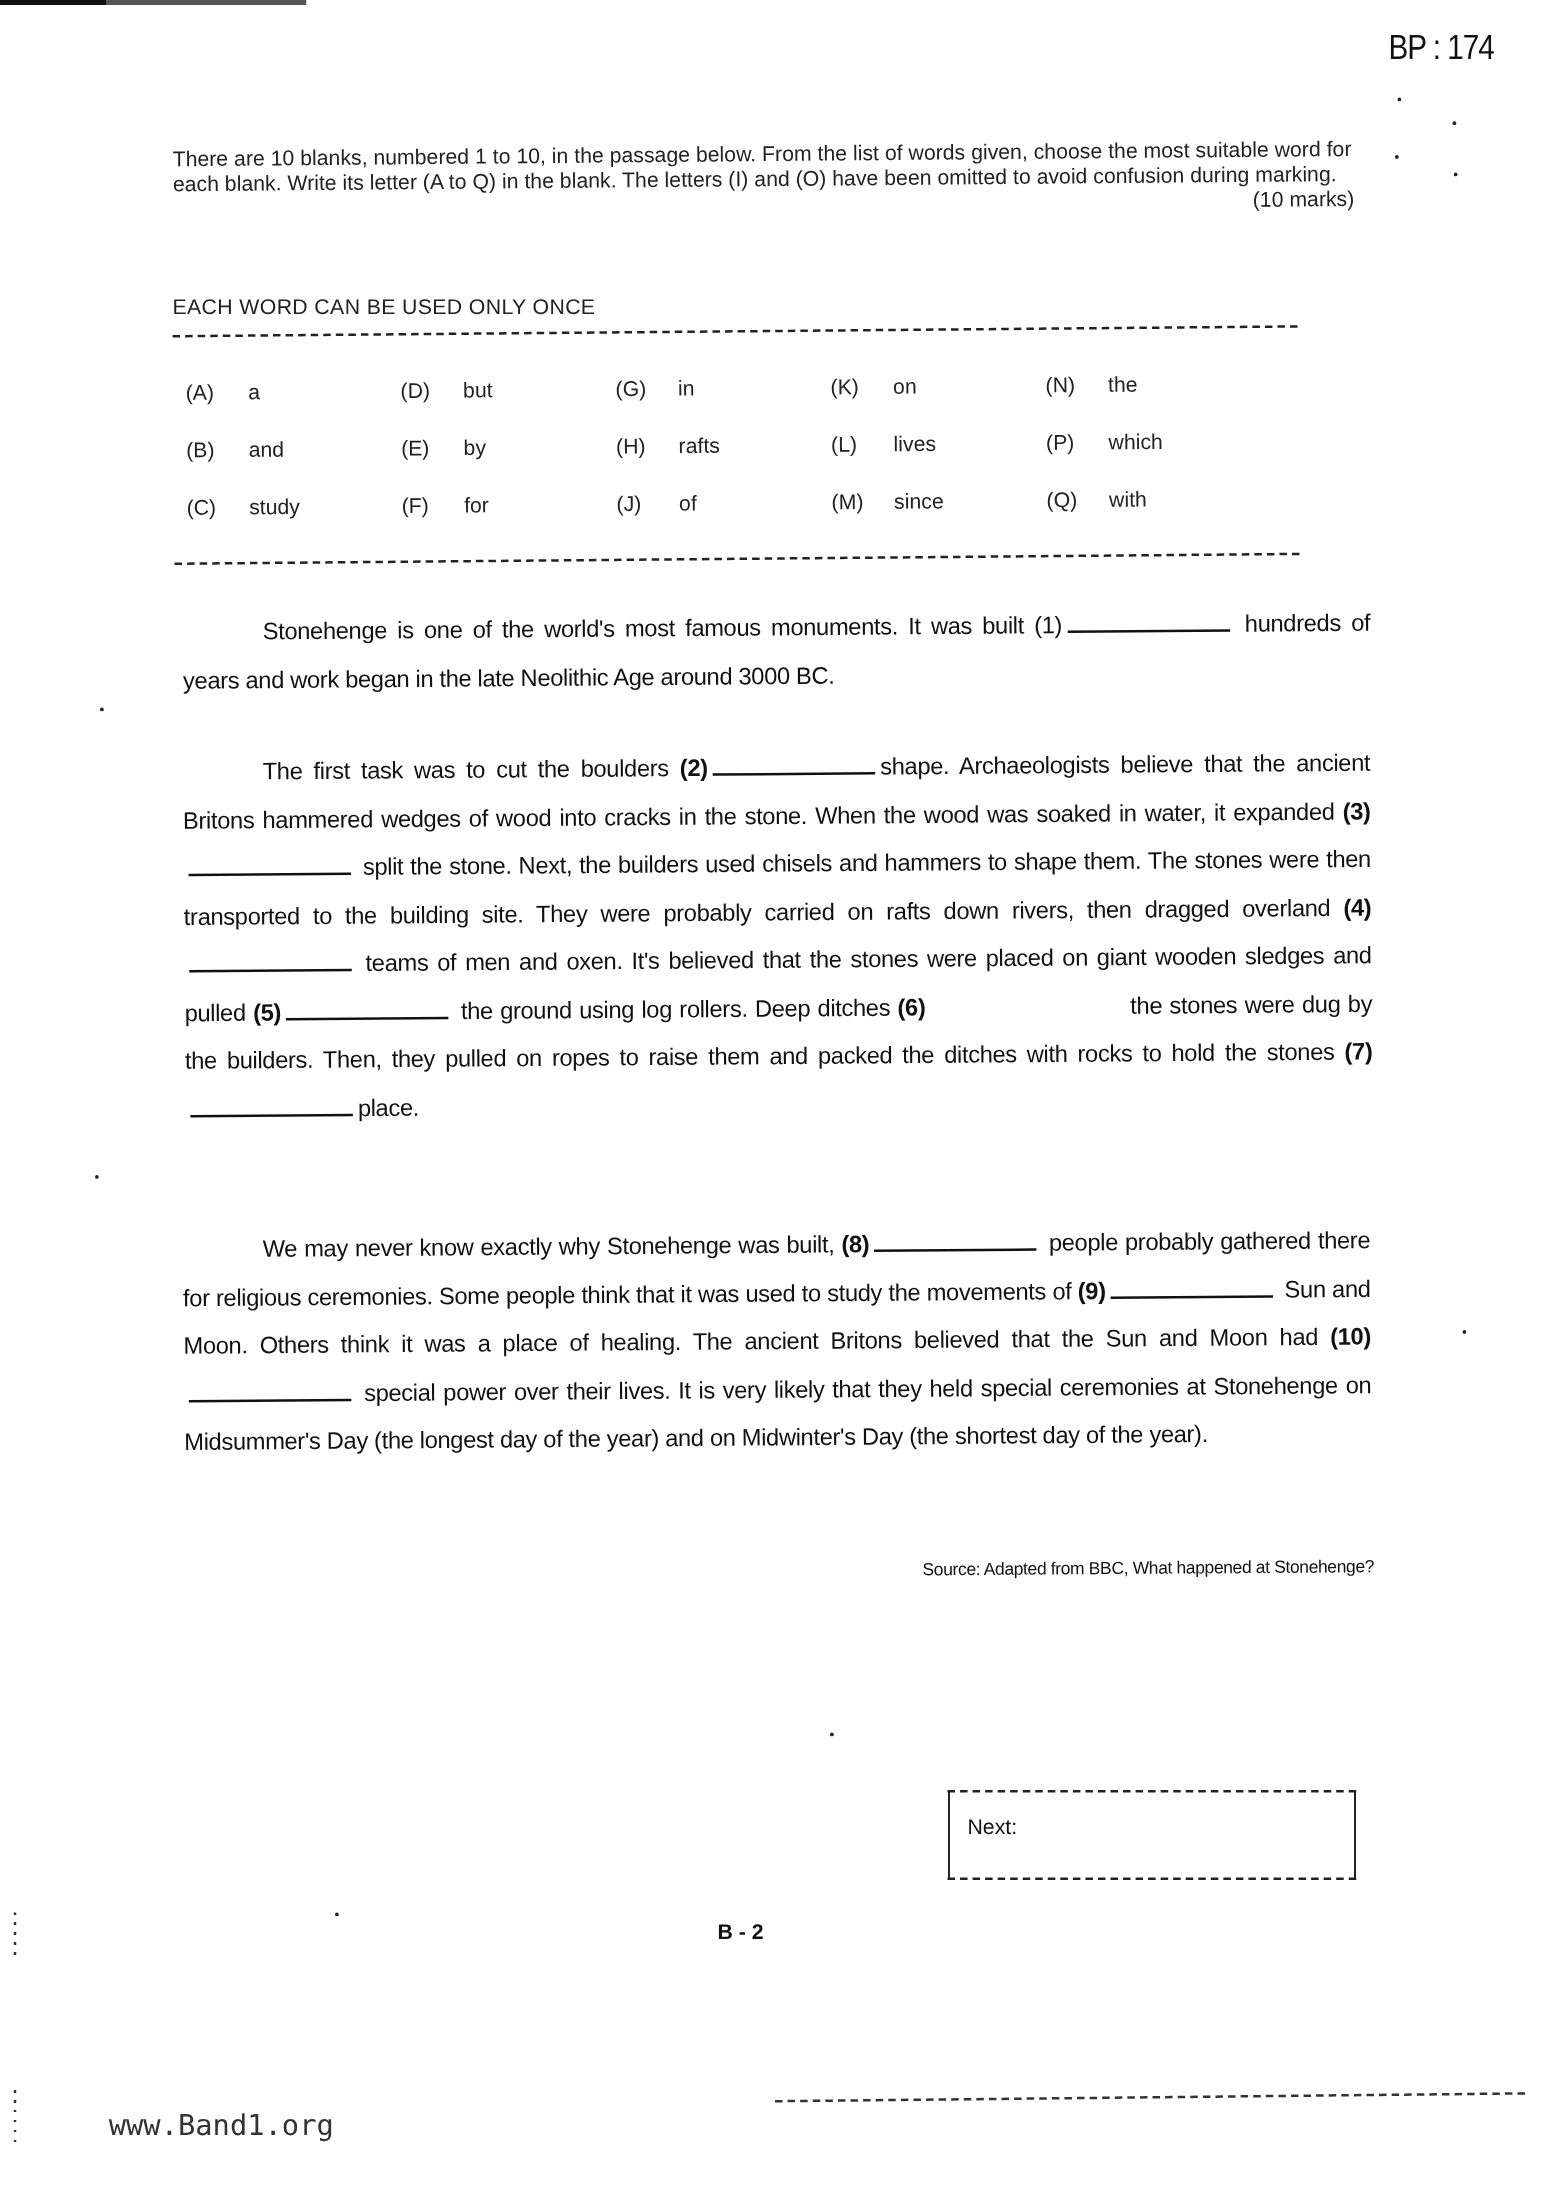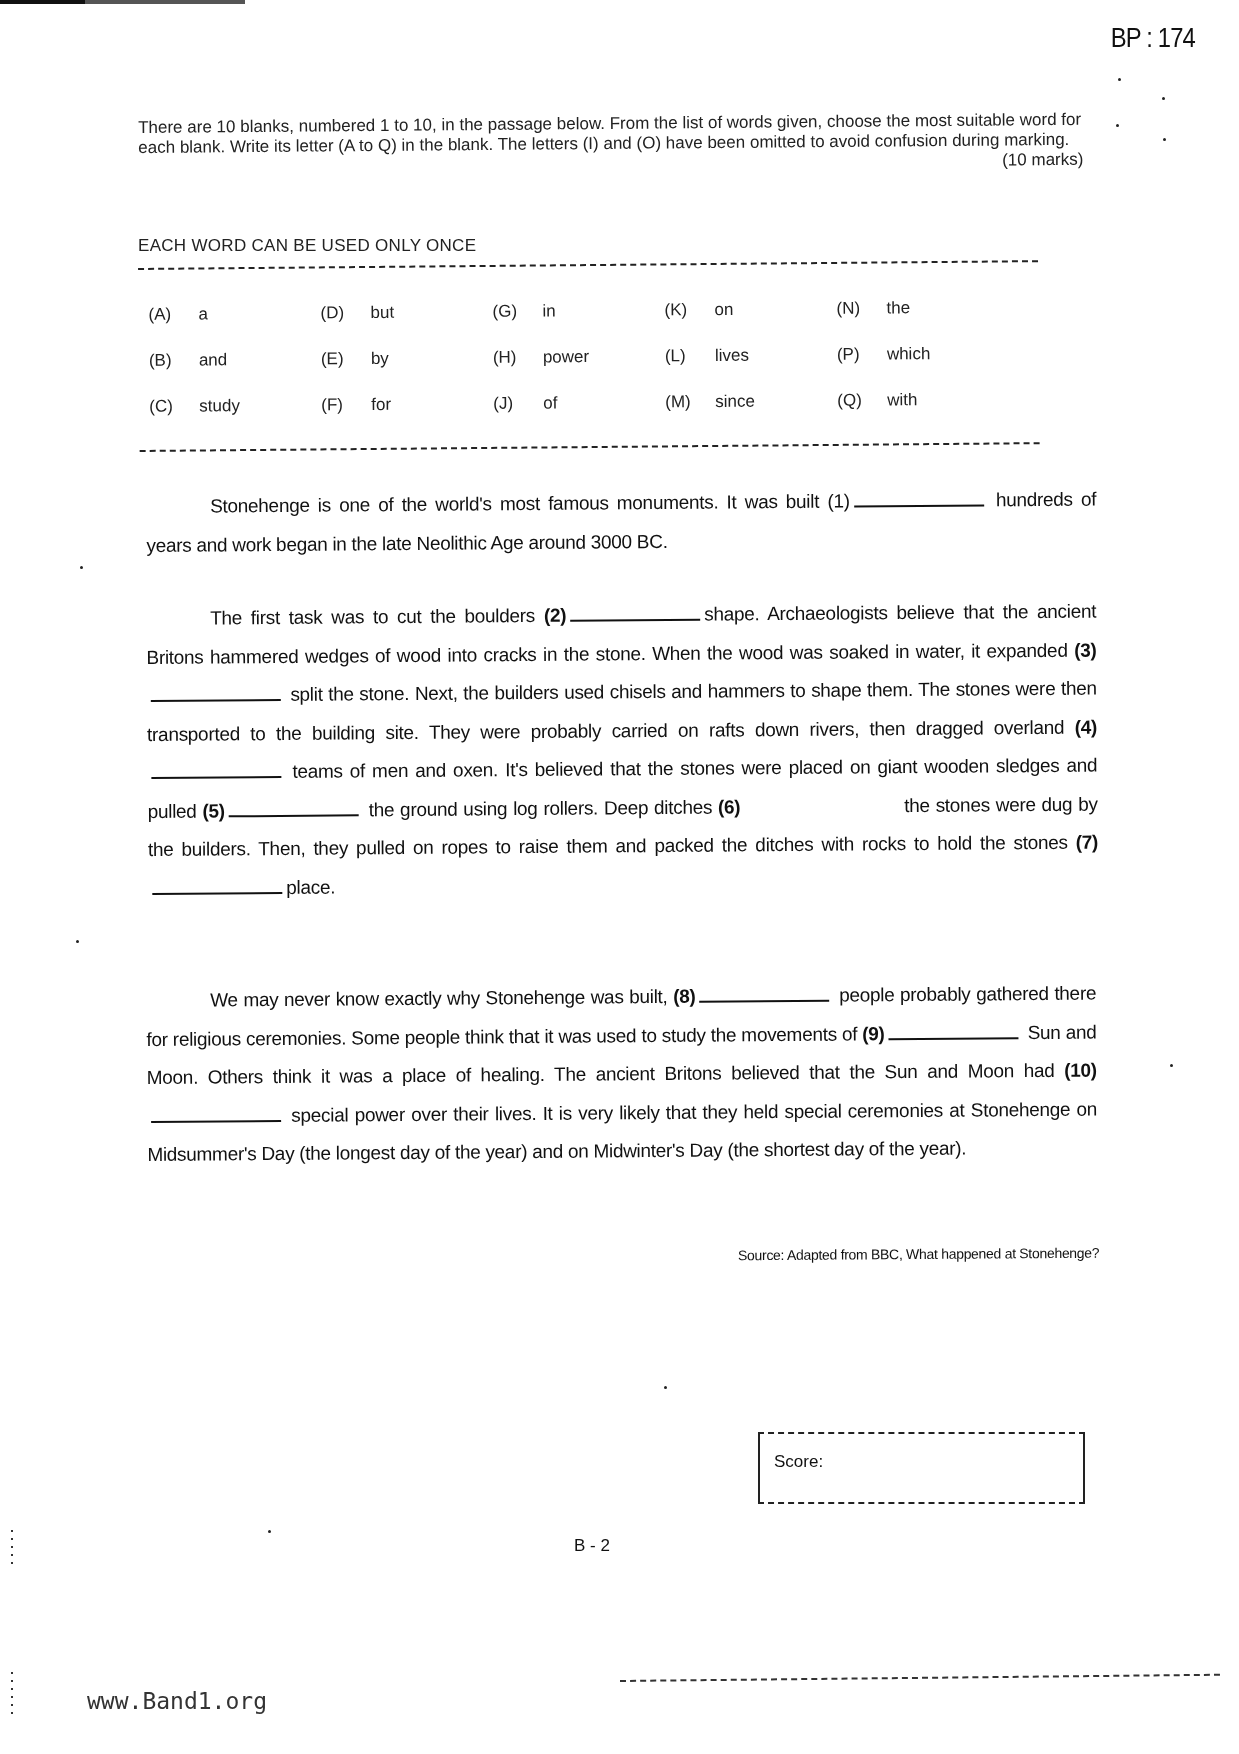--- a/index.html
+++ b/index.html
@@ -69,21 +69,21 @@
       font-size: 14px; color: #111; letter-spacing: -0.3px;
       transform: rotate(-0.4deg);
     }
     .score-box {
       position: absolute; left: 758px; top: 1432px; width: 323px; height: 68px;
       border: 2px dashed #222; border-style: dashed solid dashed solid;
     }
     .score-box .label { position: absolute; left: 14px; top: 18px; font-size: 17px; color: #111; }
     .page-num {
       position: absolute; left: 574px; top: 1536px;
-      font-size: 17px; font-weight: normal; color: #111;
+      font-size: 17px; font-weight: bold; color: #111;
     }
     .watermark {
       position: absolute; left: 54px; top: 1688px;
       font-family: "DejaVu Sans Mono", monospace; font-size: 23px; color: #333; margin-left: 33px;
     }
     .edge-dots {
       position: absolute; left: 11px; width: 2px;
       background: repeating-linear-gradient(to bottom, #333 0 2px, transparent 2px 8px);
     }
     .bottom-line {
@@ -141,21 +141,21 @@
     <div class="word-item">
         <span class="letter">(F)</span>
         <span>for</span>
       </div>
     <div class="word-item">
         <span class="letter">(G)</span>
         <span>in</span>
       </div>
     <div class="word-item">
         <span class="letter">(H)</span>
-        <span>power</span>
+        <span>rafts</span>
       </div>
     <div class="word-item">
         <span class="letter">(J)</span>
         <span>of</span>
       </div>
     <div class="word-item">
         <span class="letter">(K)</span>
         <span>on</span>
       </div>
     <div class="word-item">
@@ -214,21 +214,21 @@
     <span class="num">(9)</span><span class="blank"></span>
     <span>Sun and Moon. Others think it was a place of healing. The ancient Britons believed that the Sun and Moon had</span>
     <span class="num">(10)</span><span class="blank"></span>
     <span>special power over their lives. It is very likely that they held special ceremonies at Stonehenge on Midsummer's Day (the longest day of the year) and on Midwinter's Day (the shortest day of the year).</span>
   </p>
 </div>
 
 <div class="source">Source: Adapted from BBC, What happened at Stonehenge?</div>
 
 <div class="score-box">
-  <span class="label">Score:</span>
+  <span class="label">Next:</span>
 </div>
 
 <div class="page-num">B - 2</div>
 
 <div class="edge-dots" style="top:1530px;height:36px"></div>
 <div class="edge-dots" style="top:1672px;height:48px"></div>
 <div class="watermark">www.Band1.org</div>
 <div class="bottom-line"></div>
 
 </body></html>

